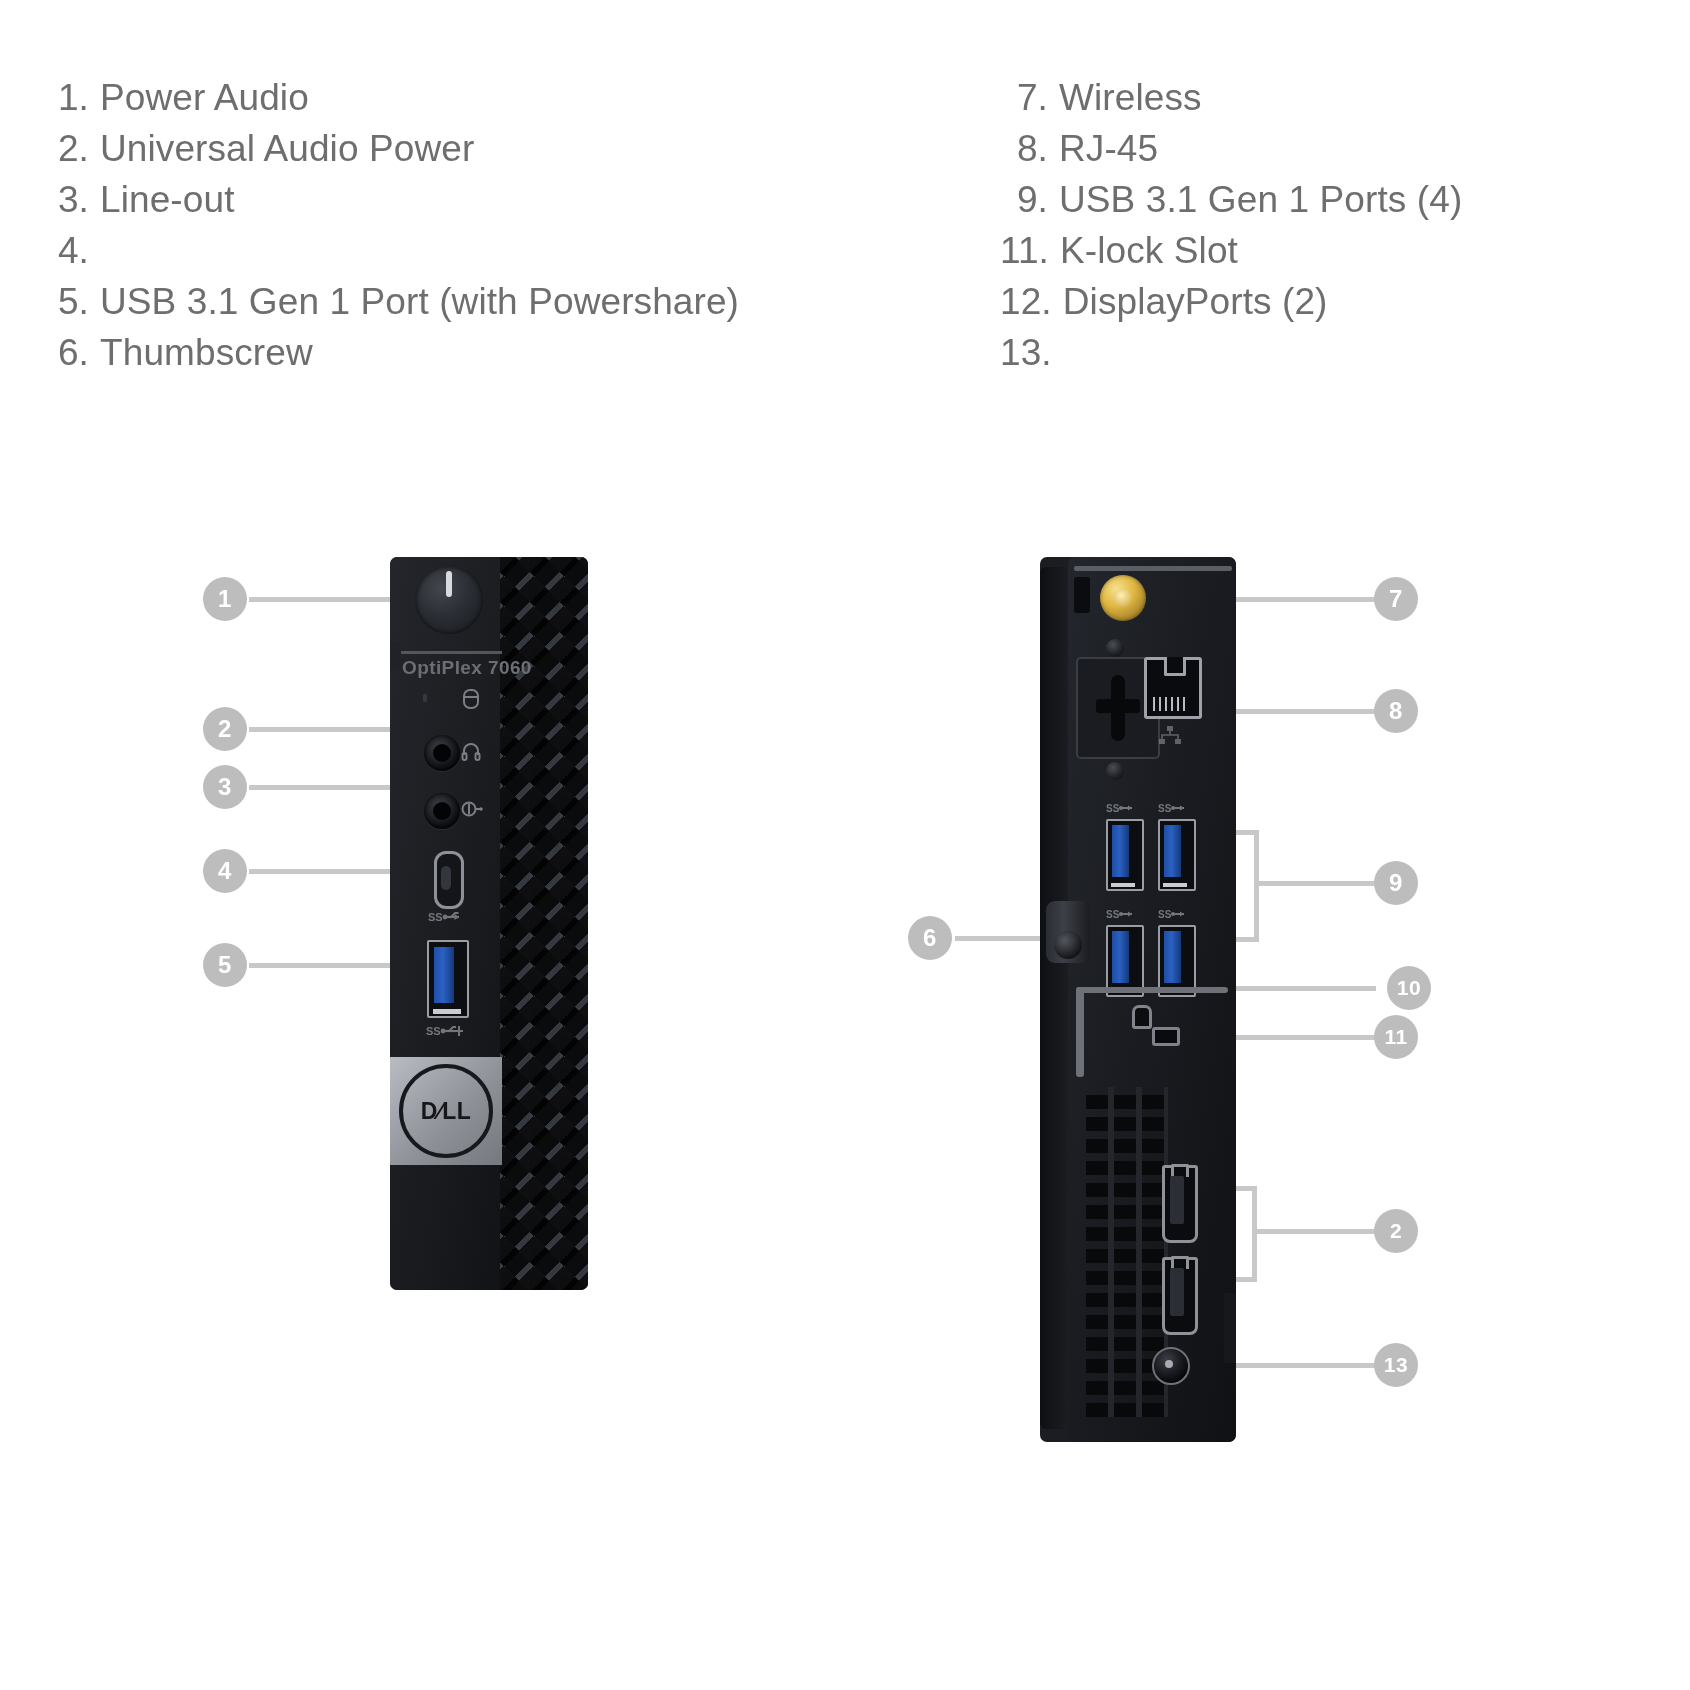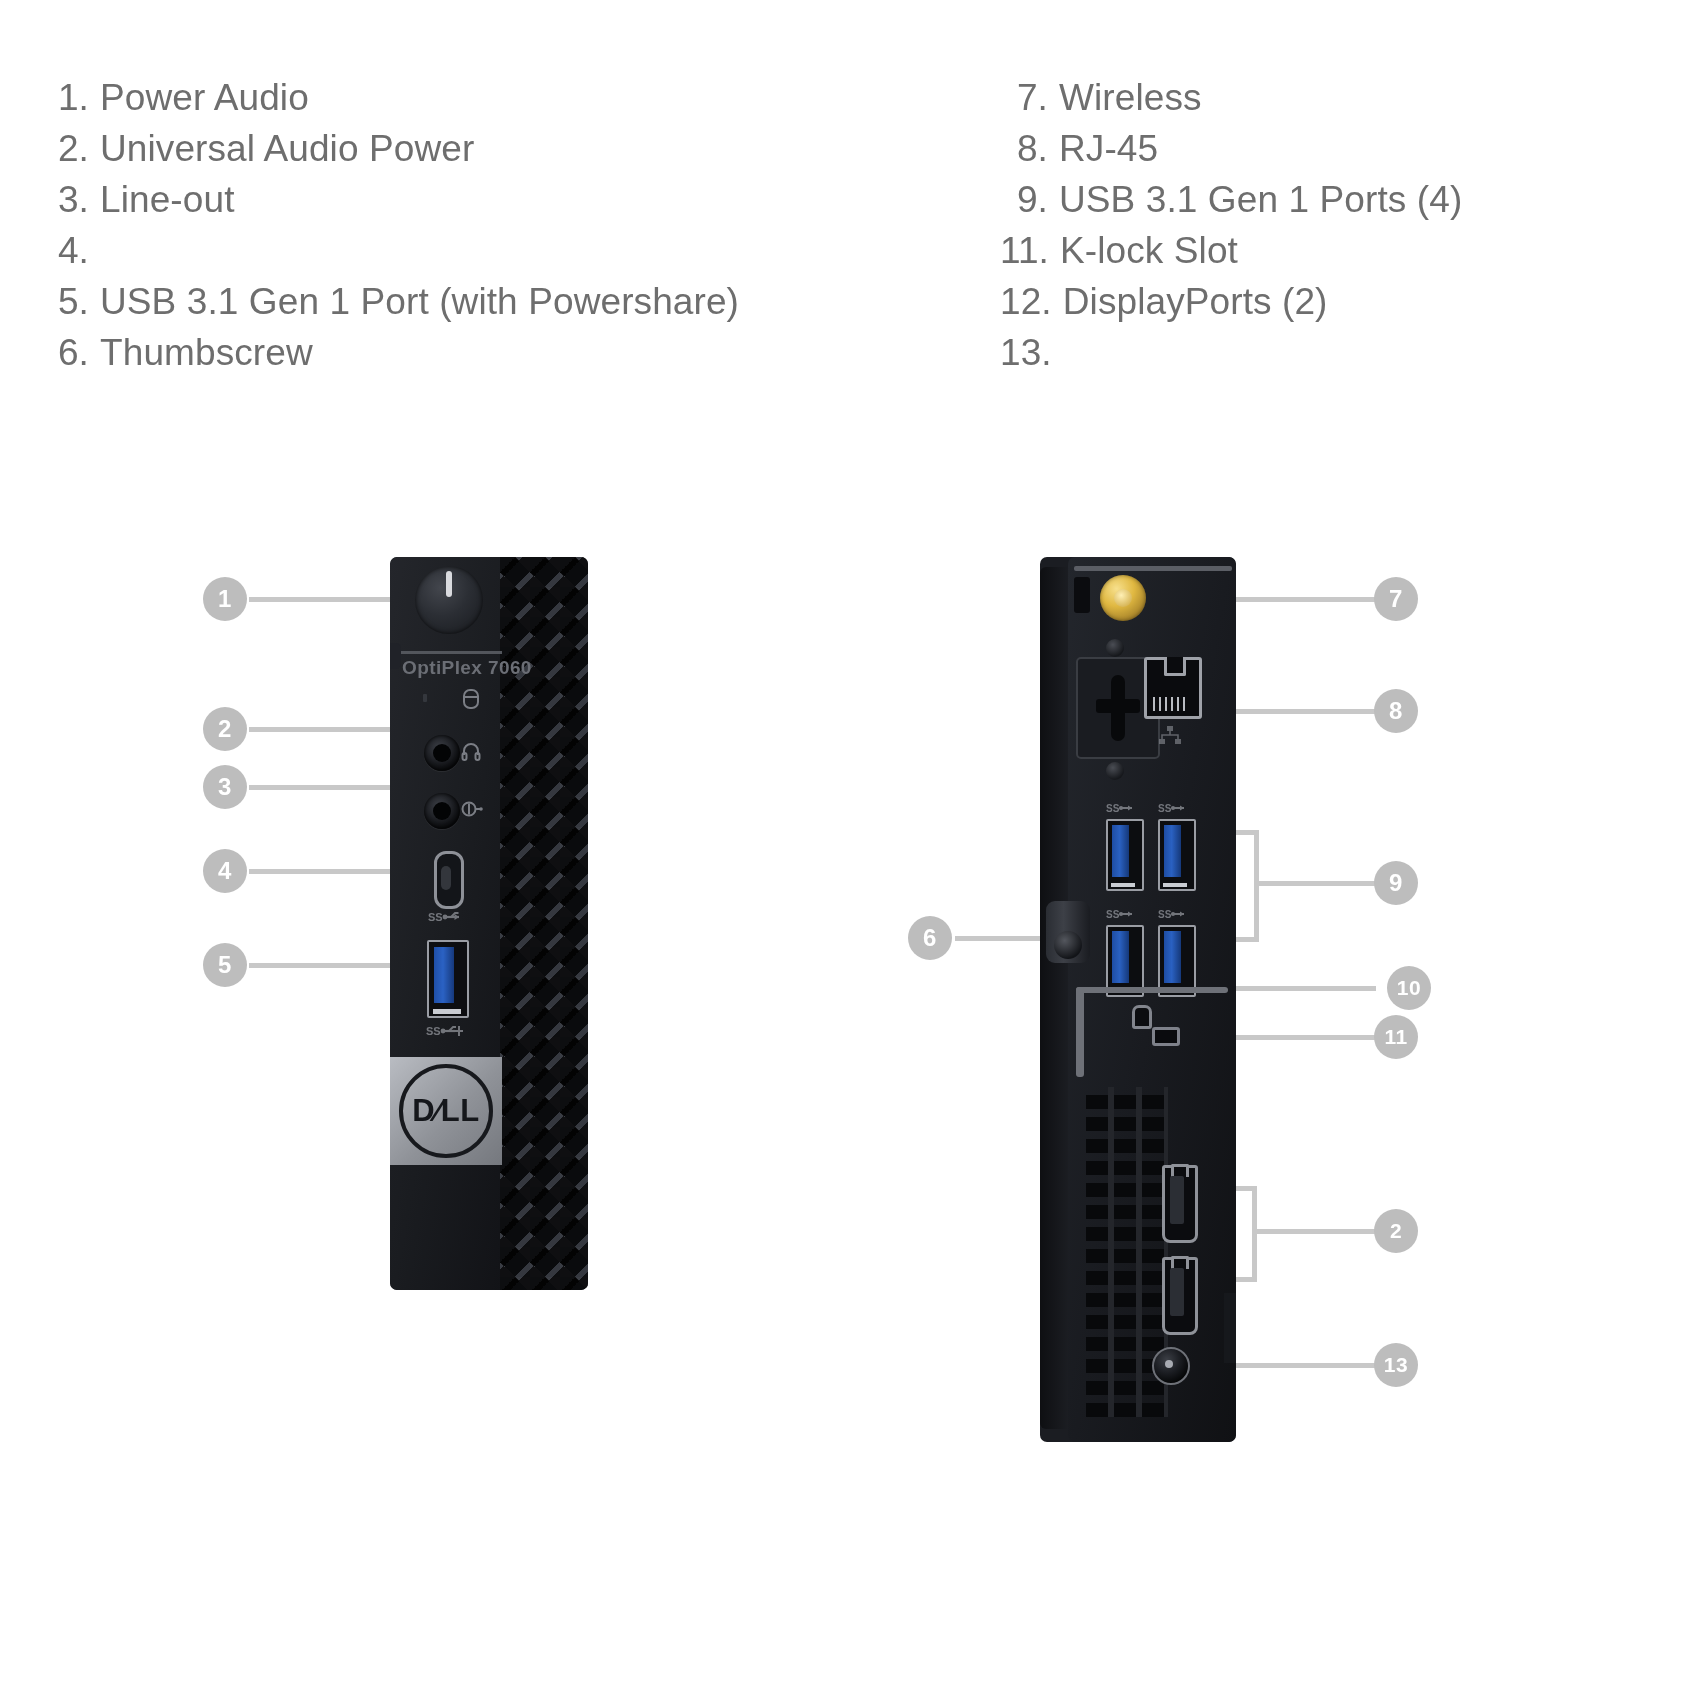--- a/index.html
+++ b/index.html
@@ -239,21 +239,21 @@
     transform: translate(-50%, -50%);
     width: 86px; height: 86px;
     border-radius: 50%;
     border: 4px solid #17191d;
     display: flex;
     align-items: center;
     justify-content: center;
   }
   .dell-word {
     color: #15171b;
-    font-size: 31px;
+    font-size: 23px;
     font-weight: 700;
     letter-spacing: 0.5px;
     font-family: "Liberation Sans", sans-serif;
   }
 
   .front-foot {
     position: absolute;
     left: -10px;
     width: 22px; height: 70px;
     background: #16181c;

